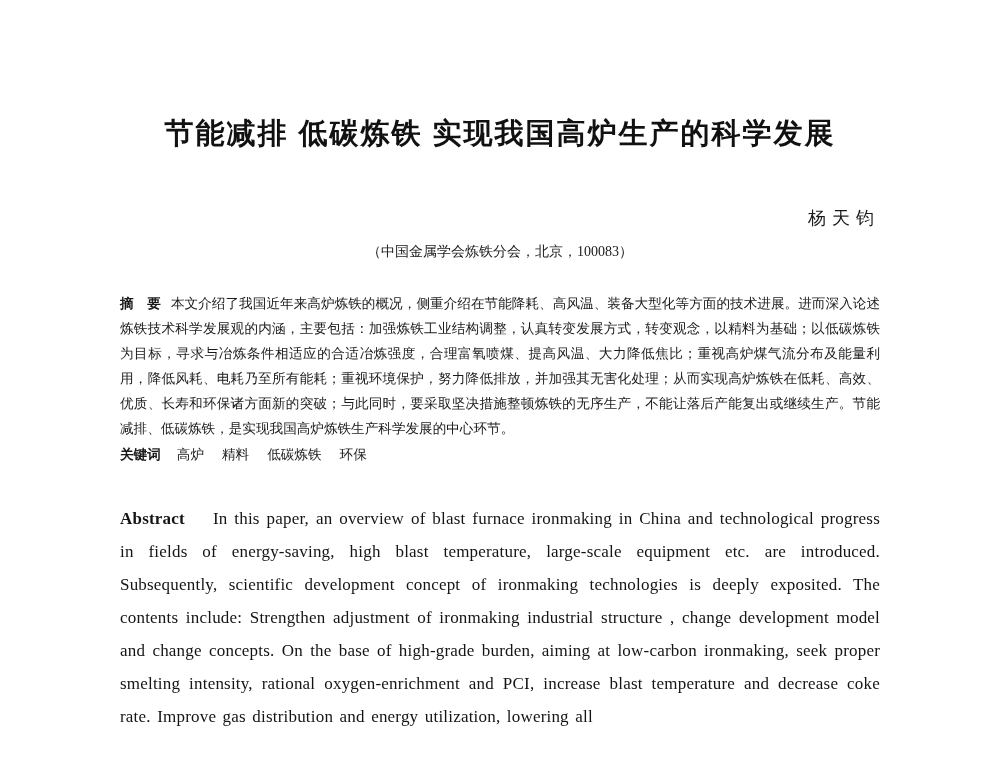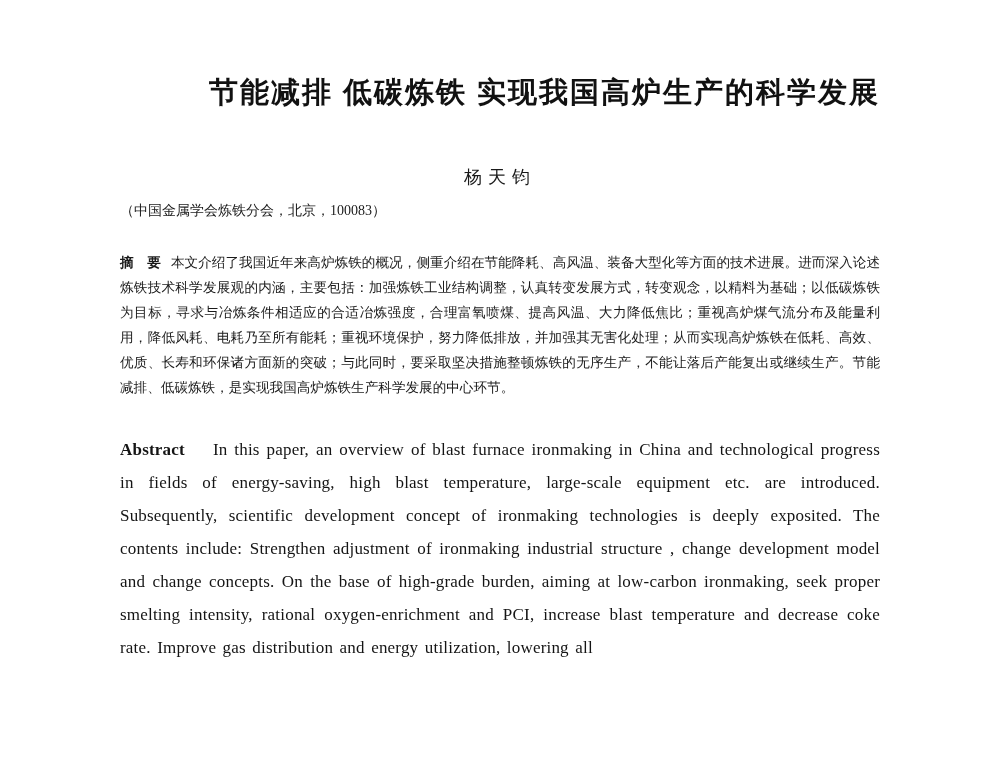--- a/index.html
+++ b/index.html
@@ -11,37 +11,38 @@
     font-family: "Liberation Serif", "DejaVu Serif", serif;
     overflow: hidden;
   }
   .page {
     width: 1000px;
     height: 760px;
     padding: 0 120px;
     background: #ffffff;
   }
   .title {
-    margin-top: 73px;
-    text-align: right;
+    margin-top: 114px;
+    text-align: center;
     font-size: 29px;
     font-weight: 700;
     letter-spacing: 2px;
     color: #111111;
     font-family: "Liberation Sans", "DejaVu Sans", sans-serif;
   }
   .author {
     margin-top: 52px;
-    text-align: center;
+    text-align: right;
     font-size: 18px;
     letter-spacing: 6px;
     color: #1a1a1a;
   }
   .affiliation {
     margin-top: 13px;
+    text-align: center;
     font-size: 14px;
     color: #1a1a1a;
   }
   .abstract-cn {
     margin-top: 30px;
     font-size: 13.6px;
     line-height: 25px;
     text-align: justify;
     color: #1a1a1a;
   }
@@ -83,18 +84,21 @@
   <h1 class="title">节能减排 低碳炼铁 实现我国高炉生产的科学发展</h1>
 
   <div class="author">杨天钧</div>
 
   <div class="affiliation">（中国金属学会炼铁分会，北京，100083）</div>
 
   <p class="abstract-cn">
     <span class="label-cn">摘　要</span><span>本文介绍了我国近年来高炉炼铁的概况，侧重介绍在节能降耗、高风温、装备大型化等方面的技术进展。进而深入论述炼铁技术科学发展观的内涵，主要包括：加强炼铁工业结构调整，认真转变发展方式，转变观念，以精料为基础；以低碳炼铁为目标，寻求与冶炼条件相适应的合适冶炼强度，合理富氧喷煤、提高风温、大力降低焦比；重视高炉煤气流分布及能量利用，降低风耗、电耗乃至所有能耗；重视环境保护，努力降低排放，并加强其无害化处理；从而实现高炉炼铁在低耗、高效、优质、长寿和环保诸方面新的突破；与此同时，要采取坚决措施整顿炼铁的无序生产，不能让落后产能复出或继续生产。节能减排、低碳炼铁，是实现我国高炉炼铁生产科学发展的中心环节。</span>
   </p>
 
+  <p class="keywords">
+    <span class="label-cn">关键词</span><span class="kw">高炉</span><span class="kw">精料</span><span class="kw">低碳炼铁</span><span class="kw">环保</span>
+  </p>
 
   <p class="abstract-en">
     <span class="label-en">Abstract</span><span>In this paper, an overview of blast furnace ironmaking in China and technological progress in fields of energy-saving, high blast temperature, large-scale equipment etc. are introduced. Subsequently, scientific development concept of ironmaking technologies is deeply exposited. The contents include: Strengthen adjustment of ironmaking industrial structure , change development model and change concepts. On the base of high-grade burden, aiming at low-carbon ironmaking, seek proper smelting intensity, rational oxygen-enrichment and PCI, increase blast temperature and decrease coke rate. Improve gas distribution and energy utilization, lowering all</span>
   </p>
 
 </div>
 
 </body></html>

